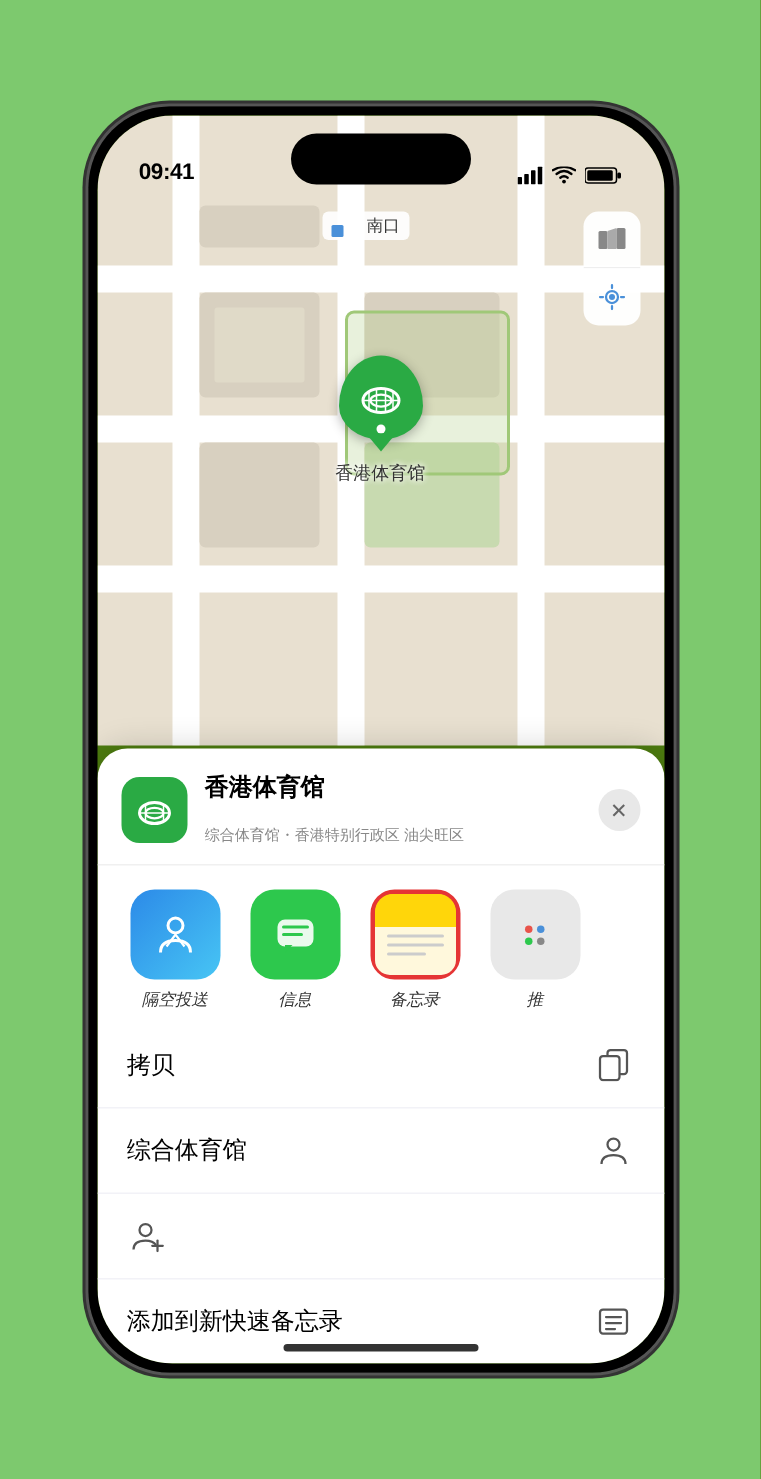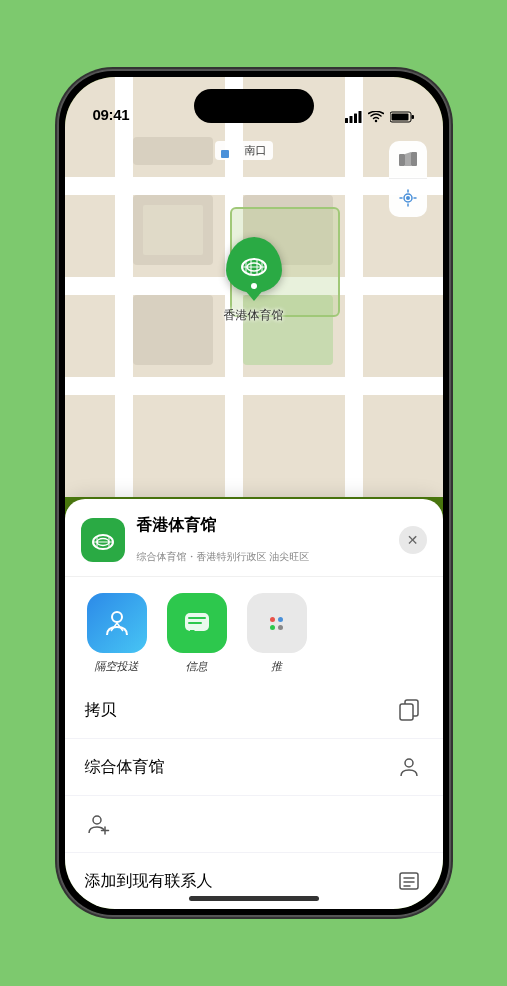--- a/index.html
+++ b/index.html
@@ -510,20 +510,32 @@
             <svg width="32" height="32" viewBox="0 0 32 32" fill="none">
               <rect x="4" y="6" width="24" height="18" rx="5" fill="#fff" opacity="0.9"></rect>
               <path d="M9 28 L9 23 L14 23" fill="#2dc84d"></path>
               <path d="M8 11 L24 11 M8 16 L20 16" stroke="#2dc84d" stroke-width="2" stroke-linecap="round"></path>
             </svg>
           </div>
           <span class="share-item-label">信息</span>
         </div>
 
 
+        <div class="share-item">
+          <div class="share-item-icon notes notes-icon-selected">
+            <div style="position:absolute;top:0;left:0;right:0;height:40%;background:#ffd60a;border-radius:12px 12px 0 0;"></div>
+            <div style="position:absolute;bottom:0;left:0;right:0;top:40%;background:#fff8dc;border-radius:0 0 10px 10px;"></div>
+            <div style="position:absolute;top:50%;left:8px;right:8px;display:flex;flex-direction:column;gap:4px;">
+              <div style="height:2px;background:#ccc;border-radius:1px;"></div>
+              <div style="height:2px;background:#ccc;border-radius:1px;"></div>
+              <div style="height:2px;background:#ccc;border-radius:1px;width:70%;"></div>
+            </div>
+          </div>
+          <span class="share-item-label">备忘录</span>
+        </div>
 
         <div class="share-item">
           <div class="share-item-icon more">
             <div style="display:flex;flex-direction:column;gap:3px;align-items:center;">
               <div style="display:flex;gap:3px;">
                 <div class="more-dot" style="background:#e8534a;"></div>
                 <div class="more-dot" style="background:#4a90d9;"></div>
               </div>
               <div style="display:flex;gap:3px;">
                 <div class="more-dot" style="background:#2dc84d;"></div>
@@ -563,21 +575,21 @@
             <svg width="22" height="22" viewBox="0 0 22 22" fill="none">
               <circle cx="9" cy="7" r="4" stroke="#555" stroke-width="1.5" fill="none"></circle>
               <path d="M1 20 Q1 14 9 14 Q14 14 16 17" stroke="#555" stroke-width="1.5" fill="none"></path>
               <line x1="17" y1="14" x2="17" y2="21" stroke="#555" stroke-width="1.5" stroke-linecap="round"></line>
               <line x1="13.5" y1="17.5" x2="20.5" y2="17.5" stroke="#555" stroke-width="1.5" stroke-linecap="round"></line>
             </svg>
           </div>
         </div>
 
         <div class="action-item">
-          <span class="action-label">添加到现有联系人</span>
+          <span class="action-label">添加到新快速备忘录</span>
           <div class="action-icon">
             <svg width="22" height="22" viewBox="0 0 22 22" fill="none">
               <rect x="2" y="3" width="18" height="16" rx="2" stroke="#555" stroke-width="1.5" fill="none"></rect>
               <line x1="6" y1="8" x2="16" y2="8" stroke="#555" stroke-width="1.5" stroke-linecap="round"></line>
               <line x1="6" y1="12" x2="16" y2="12" stroke="#555" stroke-width="1.5" stroke-linecap="round"></line>
               <line x1="6" y1="16" x2="12" y2="16" stroke="#555" stroke-width="1.5" stroke-linecap="round"></line>
             </svg>
           </div>
         </div>
 

